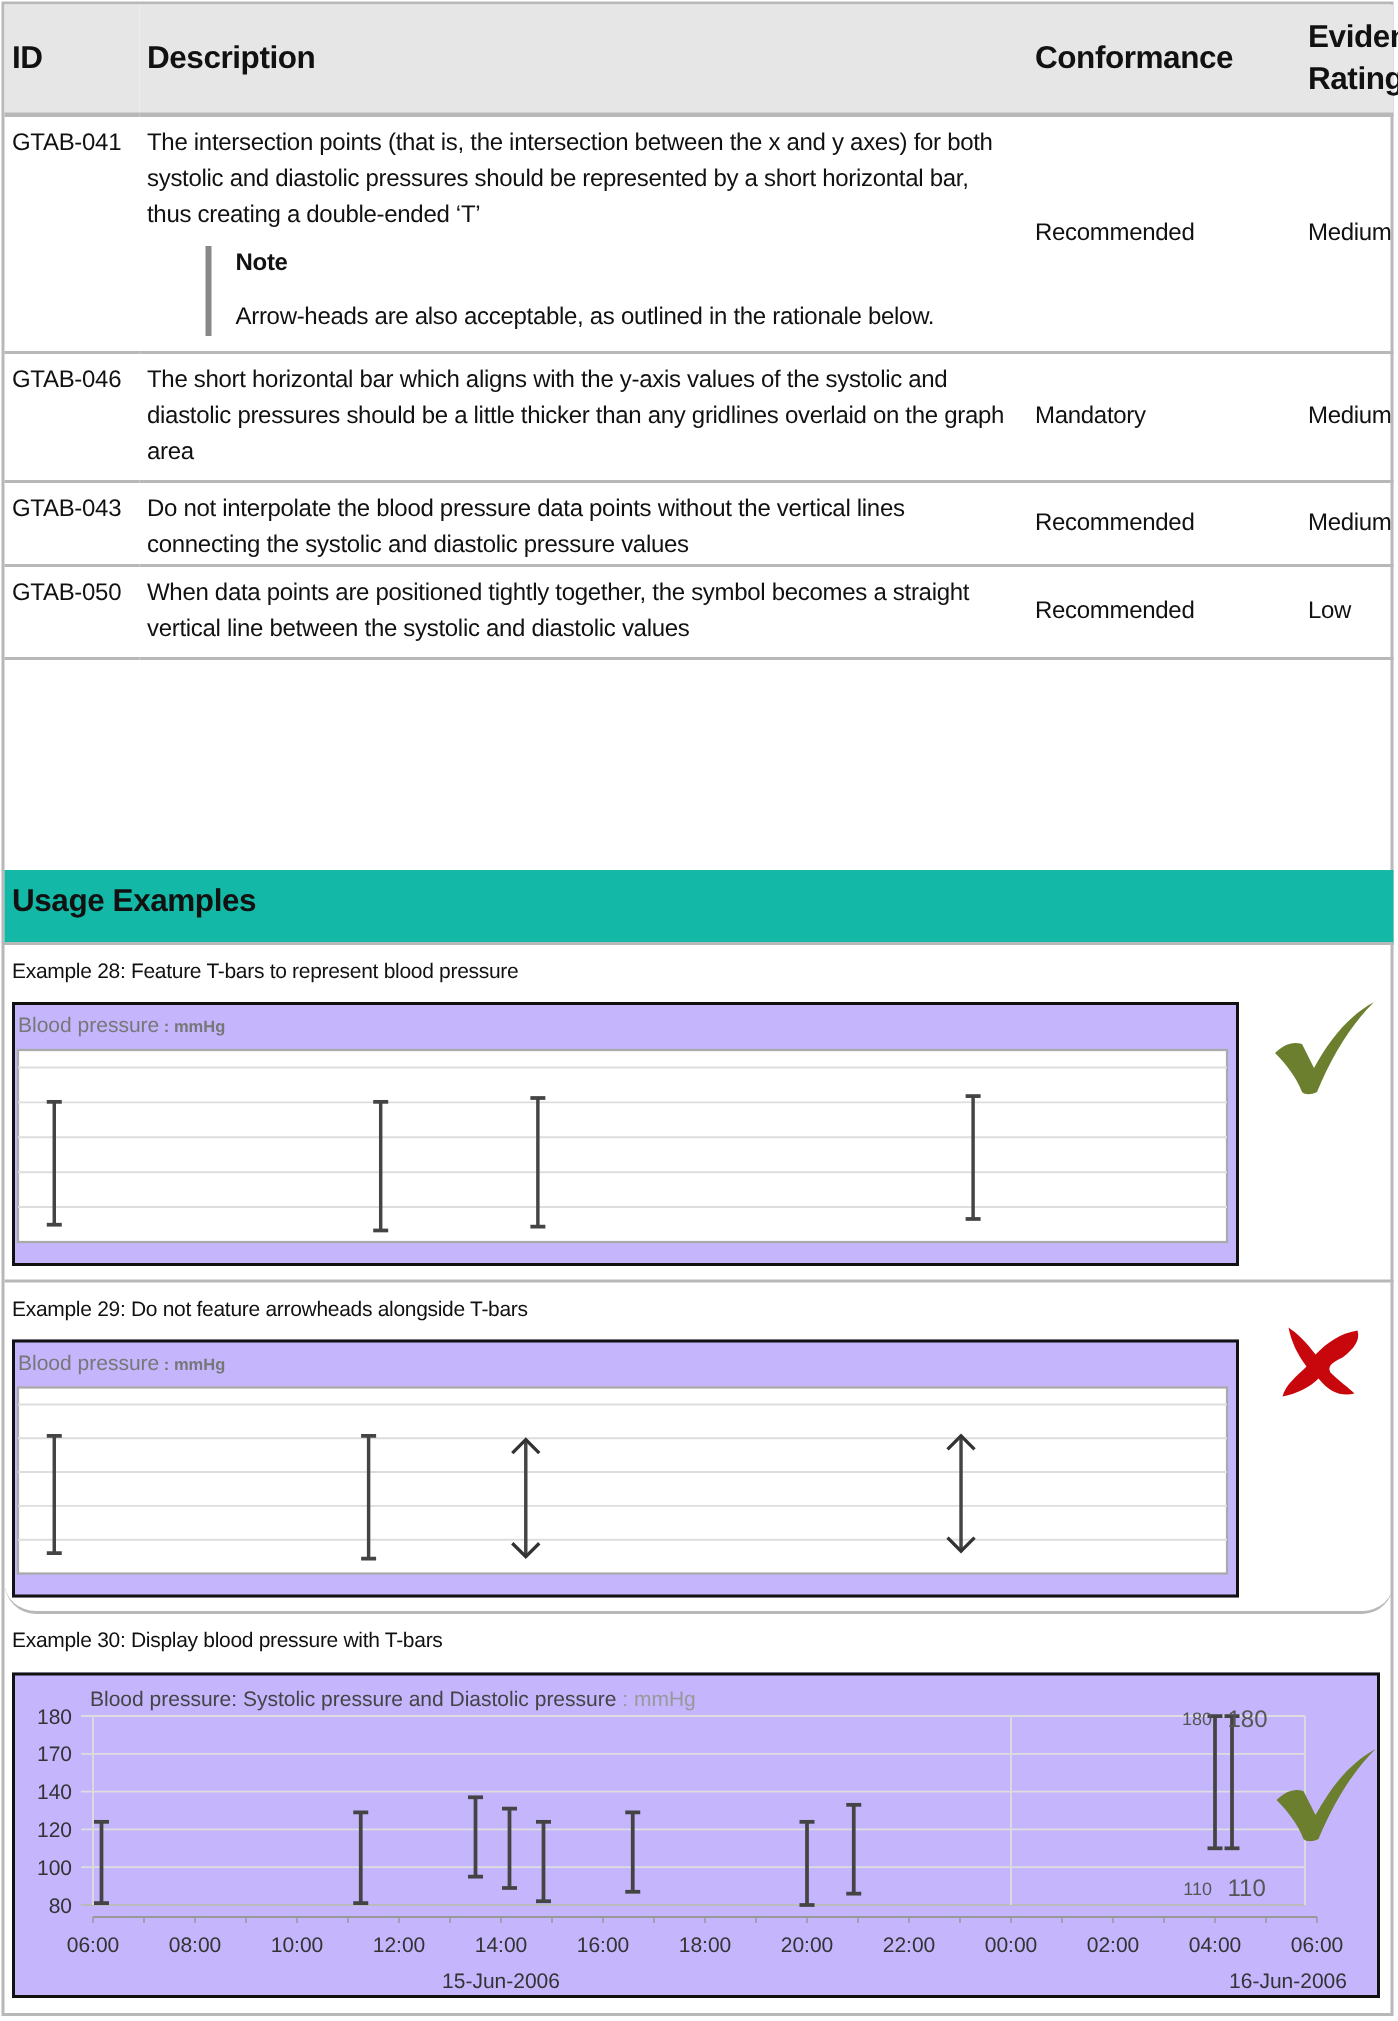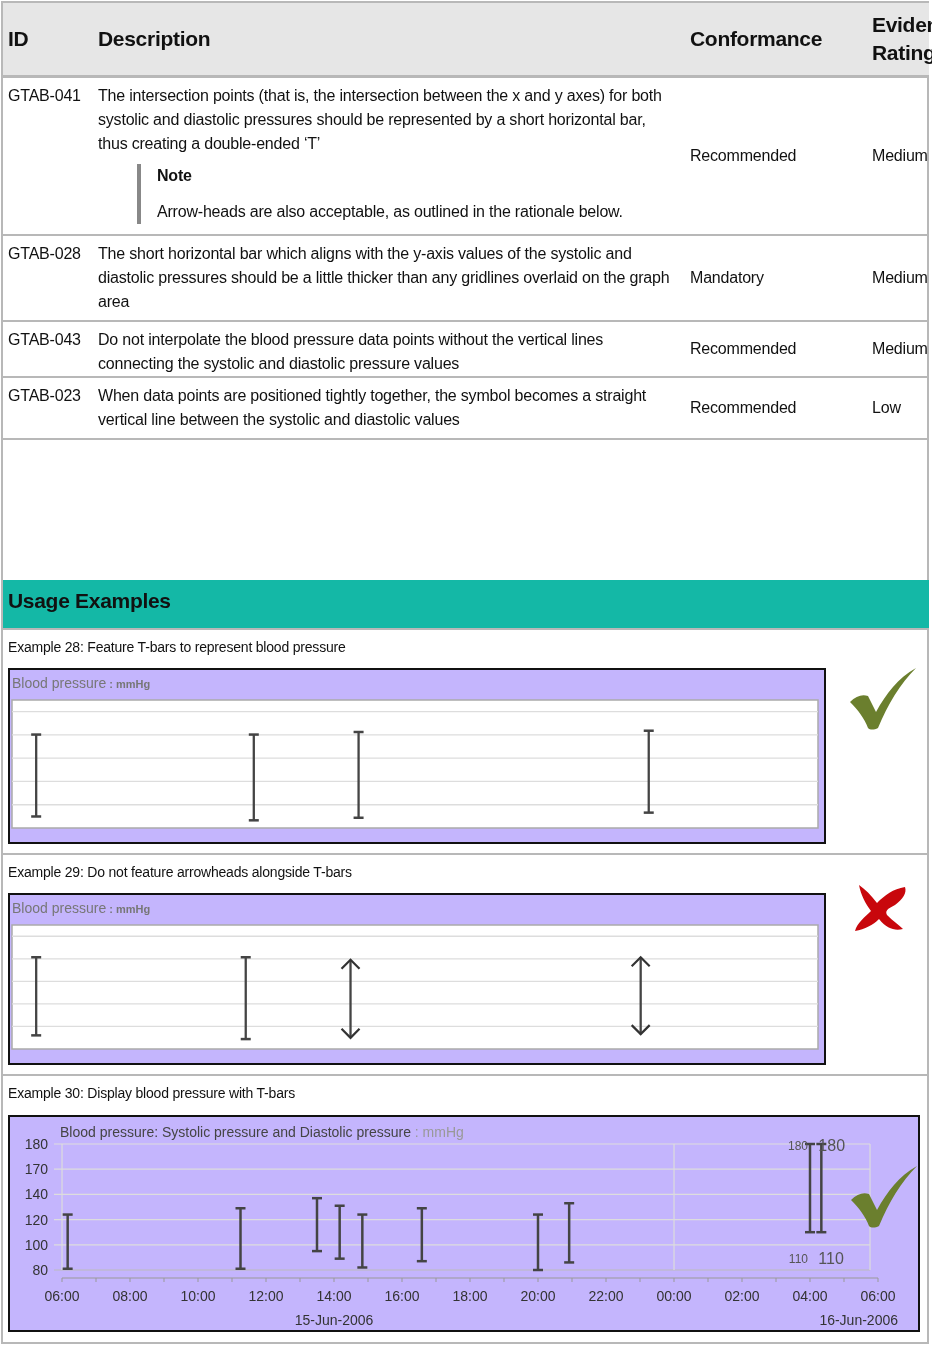--- a/index.html
+++ b/index.html
@@ -54,33 +54,33 @@
         <div>The intersection points (that is, the intersection between the x and y axes) for both systolic and diastolic pressures should be represented by a short horizontal bar, thus creating a double-ended ‘T’</div>
         <div class="note">
           <div class="nt">Note</div>
           <div>Arrow-heads are also acceptable, as outlined in the rationale below.</div>
         </div>
       </td>
       <td class="c-conf mid" style="padding-left:6px">Recommended</td>
       <td class="c-ev mid" style="padding-left:10px">Medium</td>
     </tr>
     <tr style="height:86px">
-      <td class="c-id" style="padding-top:6px">GTAB-028</td>
+      <td class="c-id" style="padding-top:6px">GTAB-046</td>
       <td class="c-desc" style="padding-top:6px">The short horizontal bar which aligns with the y-axis values of the systolic and diastolic pressures should be a little thicker than any gridlines overlaid on the graph area</td>
       <td class="c-conf mid" style="padding-left:6px">Mandatory</td>
       <td class="c-ev mid" style="padding-left:10px">Medium</td>
     </tr>
     <tr style="height:54px">
       <td class="c-id" style="padding-top:6px">GTAB-043</td>
       <td class="c-desc" style="padding-top:6px">Do not interpolate the blood pressure data points without the vertical lines connecting the systolic and diastolic pressure values</td>
       <td class="c-conf mid" style="padding-left:6px">Recommended</td>
       <td class="c-ev mid" style="padding-left:10px">Medium</td>
     </tr>
     <tr style="height:62px">
-      <td class="c-id" style="padding-top:6px">GTAB-023</td>
+      <td class="c-id" style="padding-top:6px">GTAB-050</td>
       <td class="c-desc" style="padding-top:6px">When data points are positioned tightly together, the symbol becomes a straight vertical line between the systolic and diastolic values</td>
       <td class="c-conf mid" style="padding-left:6px">Recommended</td>
       <td class="c-ev mid" style="padding-left:10px">Low</td>
     </tr>
   </tbody>
 </table>
 
 <div class="usage-head">
   <span>Usage Examples</span>
 </div>
@@ -108,21 +108,21 @@
         <line x1="638.74" x2="638.74" y1="60.72" y2="142.64" stroke="#444" stroke-width="2.3"></line>
         <line x1="633.74" x2="643.74" y1="60.72" y2="60.72" stroke="#444" stroke-width="2.5"></line>
         <line x1="633.74" x2="643.74" y1="142.64" y2="142.64" stroke="#444" stroke-width="2.5"></line>
       </svg>
   </div>
   <svg class="ex-icon" style="left:845px; top:36px;" width="70" height="66" viewBox="0 0 70 66">
     <path id="chk0" d="M2 36 C8 30 14 28 20 30 L28 46 C38 28 50 12 68 2 C52 18 40 38 30 62 C26 64 22 64 20 62 C16 52 10 44 2 36 Z" fill="#6b7f2e"></path>
   </svg>
 </div>
 
-<div class="example" style="top:855px; height:221px;">
+<div class="example" style="top:855px; height:221px;border-radius:21px;">
   <div class="ex-title">Example 29: Do not feature arrowheads alongside T-bars</div>
   <div class="ex-chart" style="left:5px; top:38px; width:818px; height:172px;">
     <svg id="chart1" width="814" height="168">
         <text x="2" y="18" font-size="14" fill="#777"><tspan>Blood pressure</tspan><tspan font-size="11" font-weight="bold"> : mmHg</tspan></text>
         <rect x="2" y="30" width="806" height="124" fill="#fff" stroke="#aaa" stroke-width="1.5"></rect>
         <line x1="2" x2="808" y1="131.45454545454544" y2="131.45454545454544" stroke="#ddd" stroke-width="1.3"></line>
         <line x1="2" x2="808" y1="108.9090909090909" y2="108.9090909090909" stroke="#ddd" stroke-width="1.3"></line>
         <line x1="2" x2="808" y1="86.36363636363637" y2="86.36363636363637" stroke="#ddd" stroke-width="1.3"></line>
         <line x1="2" x2="808" y1="63.81818181818181" y2="63.81818181818181" stroke="#ddd" stroke-width="1.3"></line>
         <line x1="2" x2="808" y1="41.27272727272728" y2="41.27272727272728" stroke="#ddd" stroke-width="1.3"></line>

